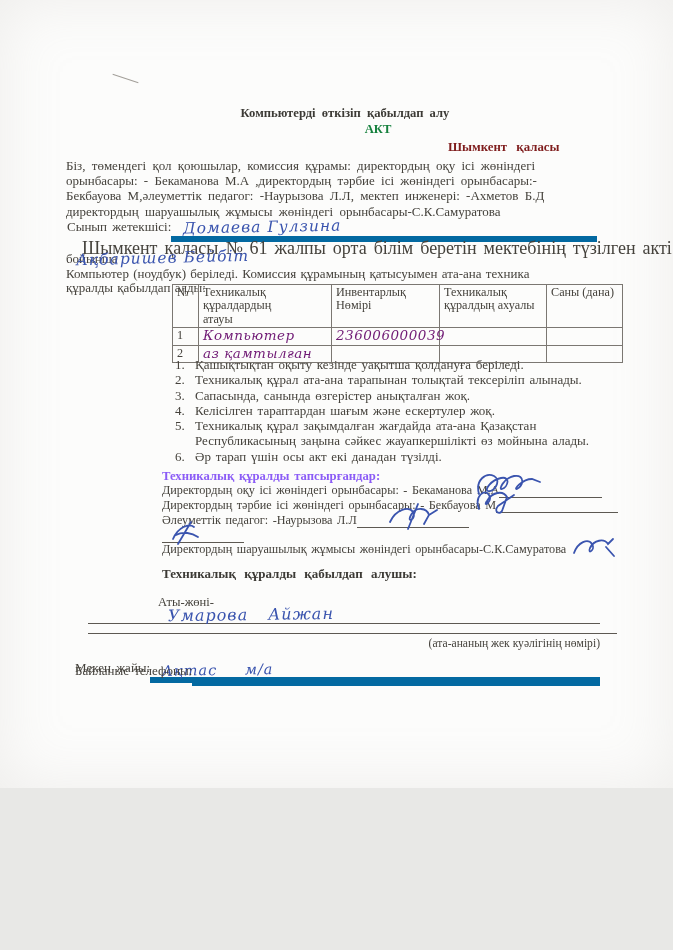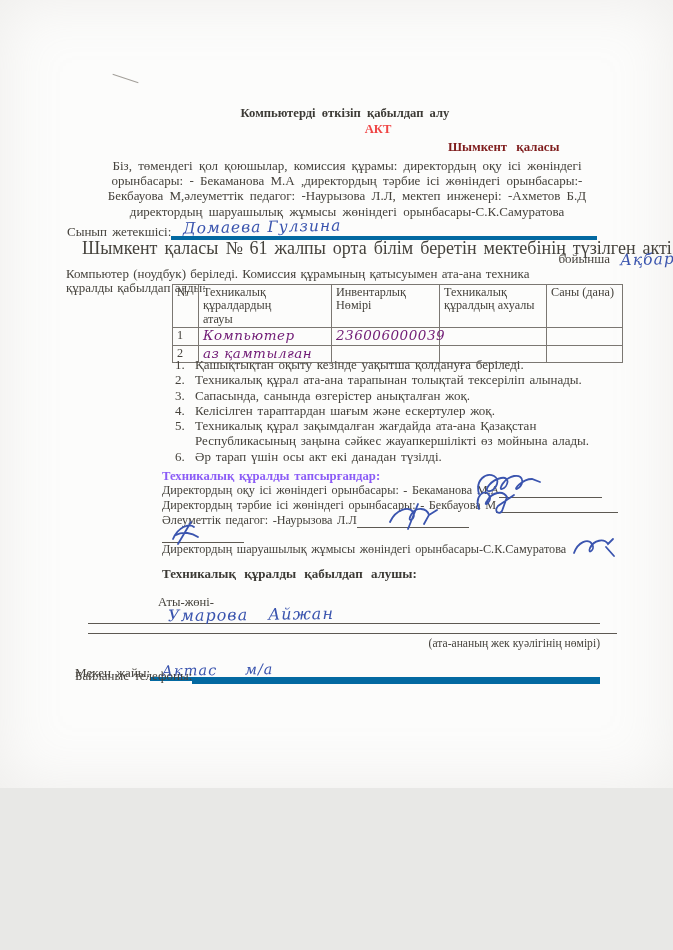--- a/index.html
+++ b/index.html
@@ -7,28 +7,28 @@
     position:relative;width:673px;height:788px;margin:0 auto;
     background:#fcfcfb;overflow:hidden;
     font-family:"Liberation Serif", serif;color:#45423c;
     box-shadow:inset 0 0 60px rgba(190,188,180,.22);
   }
   .abs{position:absolute;}
   
   .title{left:65px;top:106px;width:560px;text-align:center;font-weight:bold;
          font-size:12.6px;word-spacing:3px;color:#3c3a35;}
   .actword{left:65px;top:122px;width:560px;text-align:center;font-weight:bold;
-         font-size:12.6px;text-indent:66px;color:#ef4444;}
+         font-size:12.6px;text-indent:66px;color:#15803d;}
   .city{left:448px;top:140px;font-weight:bold;font-size:12.8px;word-spacing:6px;color:#7f1d1d;}
   
-  .intro{left:66px;top:158px;width:562px;font-size:13px;line-height:15.2px;word-spacing:3px;text-align:center;}
-  
-  .hrow{display:flex;align-items:flex-end;}
+  .intro{left:66px;top:158px;width:562px;font-size:13px;line-height:15.2px;word-spacing:3px;}
+  
+  .hrow{display:flex;align-items:flex-start;}
   .hrow .lbl{white-space:nowrap;font-size:13px;word-spacing:2px;}
-  .fill{flex:1;border-bottom:4px solid #0369a1;position:relative;height:17px;}
+  .fill{flex:1;border-bottom:6px solid #0369a1;position:relative;height:17px;}
   .hand{font-family:"DejaVu Serif", serif;font-style:italic;color:#3a54ae;
         letter-spacing:1px;white-space:nowrap;}
   .classrow{left:67px;top:219px;width:530px;}
   .classrow .hand{position:absolute;left:12px;bottom:0;font-size:15.5px;transform:rotate(-1deg);}
   .school{left:82px;top:238px;font-size:18px;word-spacing:2.5px;}
   .boyrow{left:66px;top:251px;width:544px;flex-direction:column;}
   .boyrow .hand{position:absolute;left:10px;bottom:0;font-size:15.5px;transform:rotate(-1.5deg);}
   .comp{left:66px;top:267px;width:562px;font-size:13px;line-height:13.8px;word-spacing:1px;}
   
   table.inv{left:172px;top:284px;border-collapse:collapse;table-layout:fixed;width:450px;

